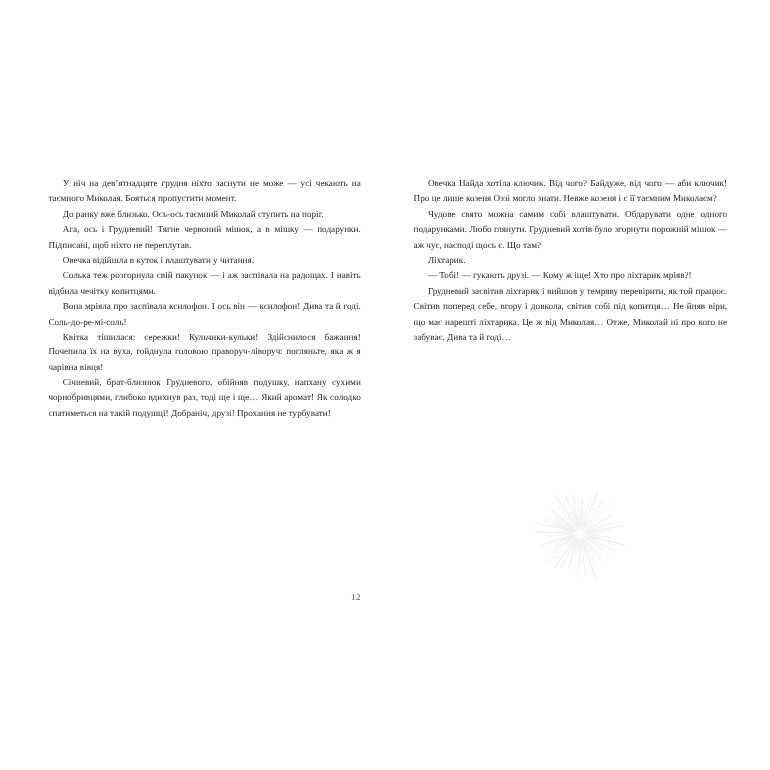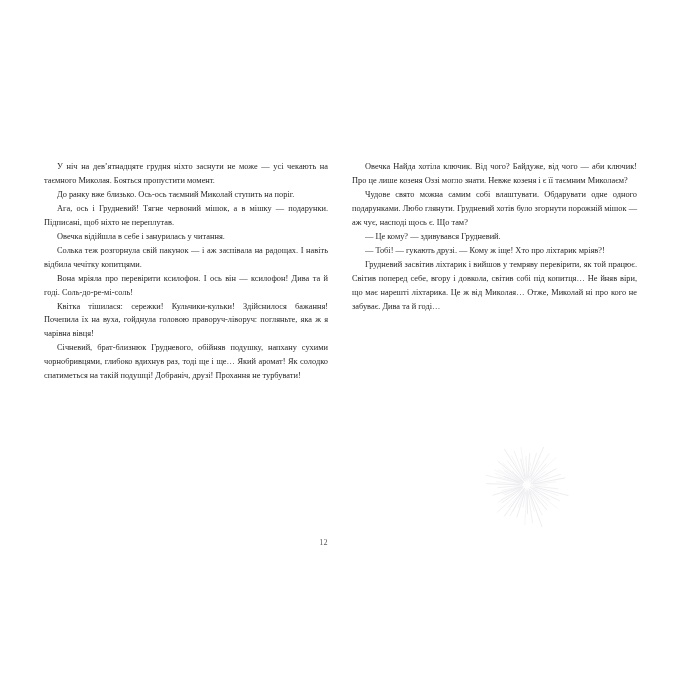--- a/index.html
+++ b/index.html
@@ -24,21 +24,21 @@
     width: 700px;
     height: 700px;
   }
 
   
   .page {
     position: absolute;
     top: 160px;
   }
   .page-left  { left: 44px;  width: 284px; }
-  .page-right { left: 352px; width: 285px; }
+  .page-right { left: 376px; width: 285px; }
 
   .textblock {
     font-size: 8.35px;
     line-height: 13.95px;
     text-align: justify;
     text-justify: inter-word;
     -webkit-hyphens: none;
     hyphens: none;
     color: #262626;
   }
@@ -77,35 +77,35 @@
 </head>
 <body>
 
 <div class="spread">
 
   <div class="page page-left">
     <div class="textblock">
       <p>У ніч на дев’ятнадцяте грудня ніхто заснути не може — усі чекають на таємного Миколая. Бояться пропустити момент.</p>
       <p>До ранку вже близько. Ось-ось таємний Миколай ступить на поріг.</p>
       <p>Ага, ось і Грудневий! Тягне червоний мішок, а в мішку — подарунки. Підписані, щоб ніхто не переплутав.</p>
-      <p>Овечка відійшла в себе і занурилась у читання.</p>
+      <p>Овечка відійшла в куток і влаштувати у читання.</p>
       <p>Солька теж розгорнула свій пакунок — і аж заспівала на радощах. І навіть відбила чечітку копитцями.</p>
-      <p>Вона мріяла про перевірити ксилофон. І ось він — ксилофон! Дива та й годі. Соль-до-ре-мі-соль!</p>
+      <p>Вона мріяла про заспівала ксилофон. І ось він — ксилофон! Дива та й годі. Соль-до-ре-мі-соль!</p>
       <p>Квітка тішилася: сережки! Кульчики-кульки! Здійснилося бажання! Почепила їх на вуха, гойднула головою праворуч-ліворуч: погляньте, яка ж я чарівна вівця!</p>
       <p>Січневий, брат-близнюк Грудневого, обійняв подушку, напхану сухими чорнобривцями, глибоко вдихнув раз, тоді ще і ще… Який аромат! Як солодко спатиметься на такій подушці! Добраніч, друзі! Прохання не турбувати!</p>
     </div>
   </div>
 
   <div class="folio">12</div>
 
   <div class="page page-right">
     <div class="textblock">
       <p>Овечка Найда хотіла ключик. Від чого? Байдуже, від чого — аби ключик! Про це лише козеня Оззі могло знати. Невже козеня і є її таємним Миколаєм?</p>
       <p>Чудове свято можна самим собі влаштувати. Обдарувати одне одного подарунками. Любо глянути. Грудневий хотів було згорнути порожній мішок — аж чує, насподі щось є. Що там?</p>
-      <p>— Це кому? — здивувався Грудневий.</p>
+      <p>Ліхтарик.</p>
       <p>— Тобі! — гукають друзі. — Кому ж іще! Хто про ліхтарик мріяв?!</p>
       <p>Грудневий засвітив ліхтарик і вийшов у темряву перевірити, як той працює. Світив поперед себе, вгору і довкола, світив собі під копитця… Не йняв віри, що має нарешті ліхтарика. Це ж від Миколая… Отже, Миколай ні про кого не забуває. Дива та й годі…</p>
     </div>
   </div>
 
   <div class="ornament">
     <svg viewBox="0 0 84 80" xmlns="http://www.w3.org/2000/svg" aria-hidden="true">
       <g id="rays" stroke="#e9e9ec" stroke-width="0.7" stroke-linecap="round" fill="none">
           <line x1="46.00" y1="38.00" x2="62.00" y2="38.00" stroke-width="0.45"></line>
           <line x1="48.15" y1="38.78" x2="72.96" y2="41.90" stroke-width="0.63"></line>

